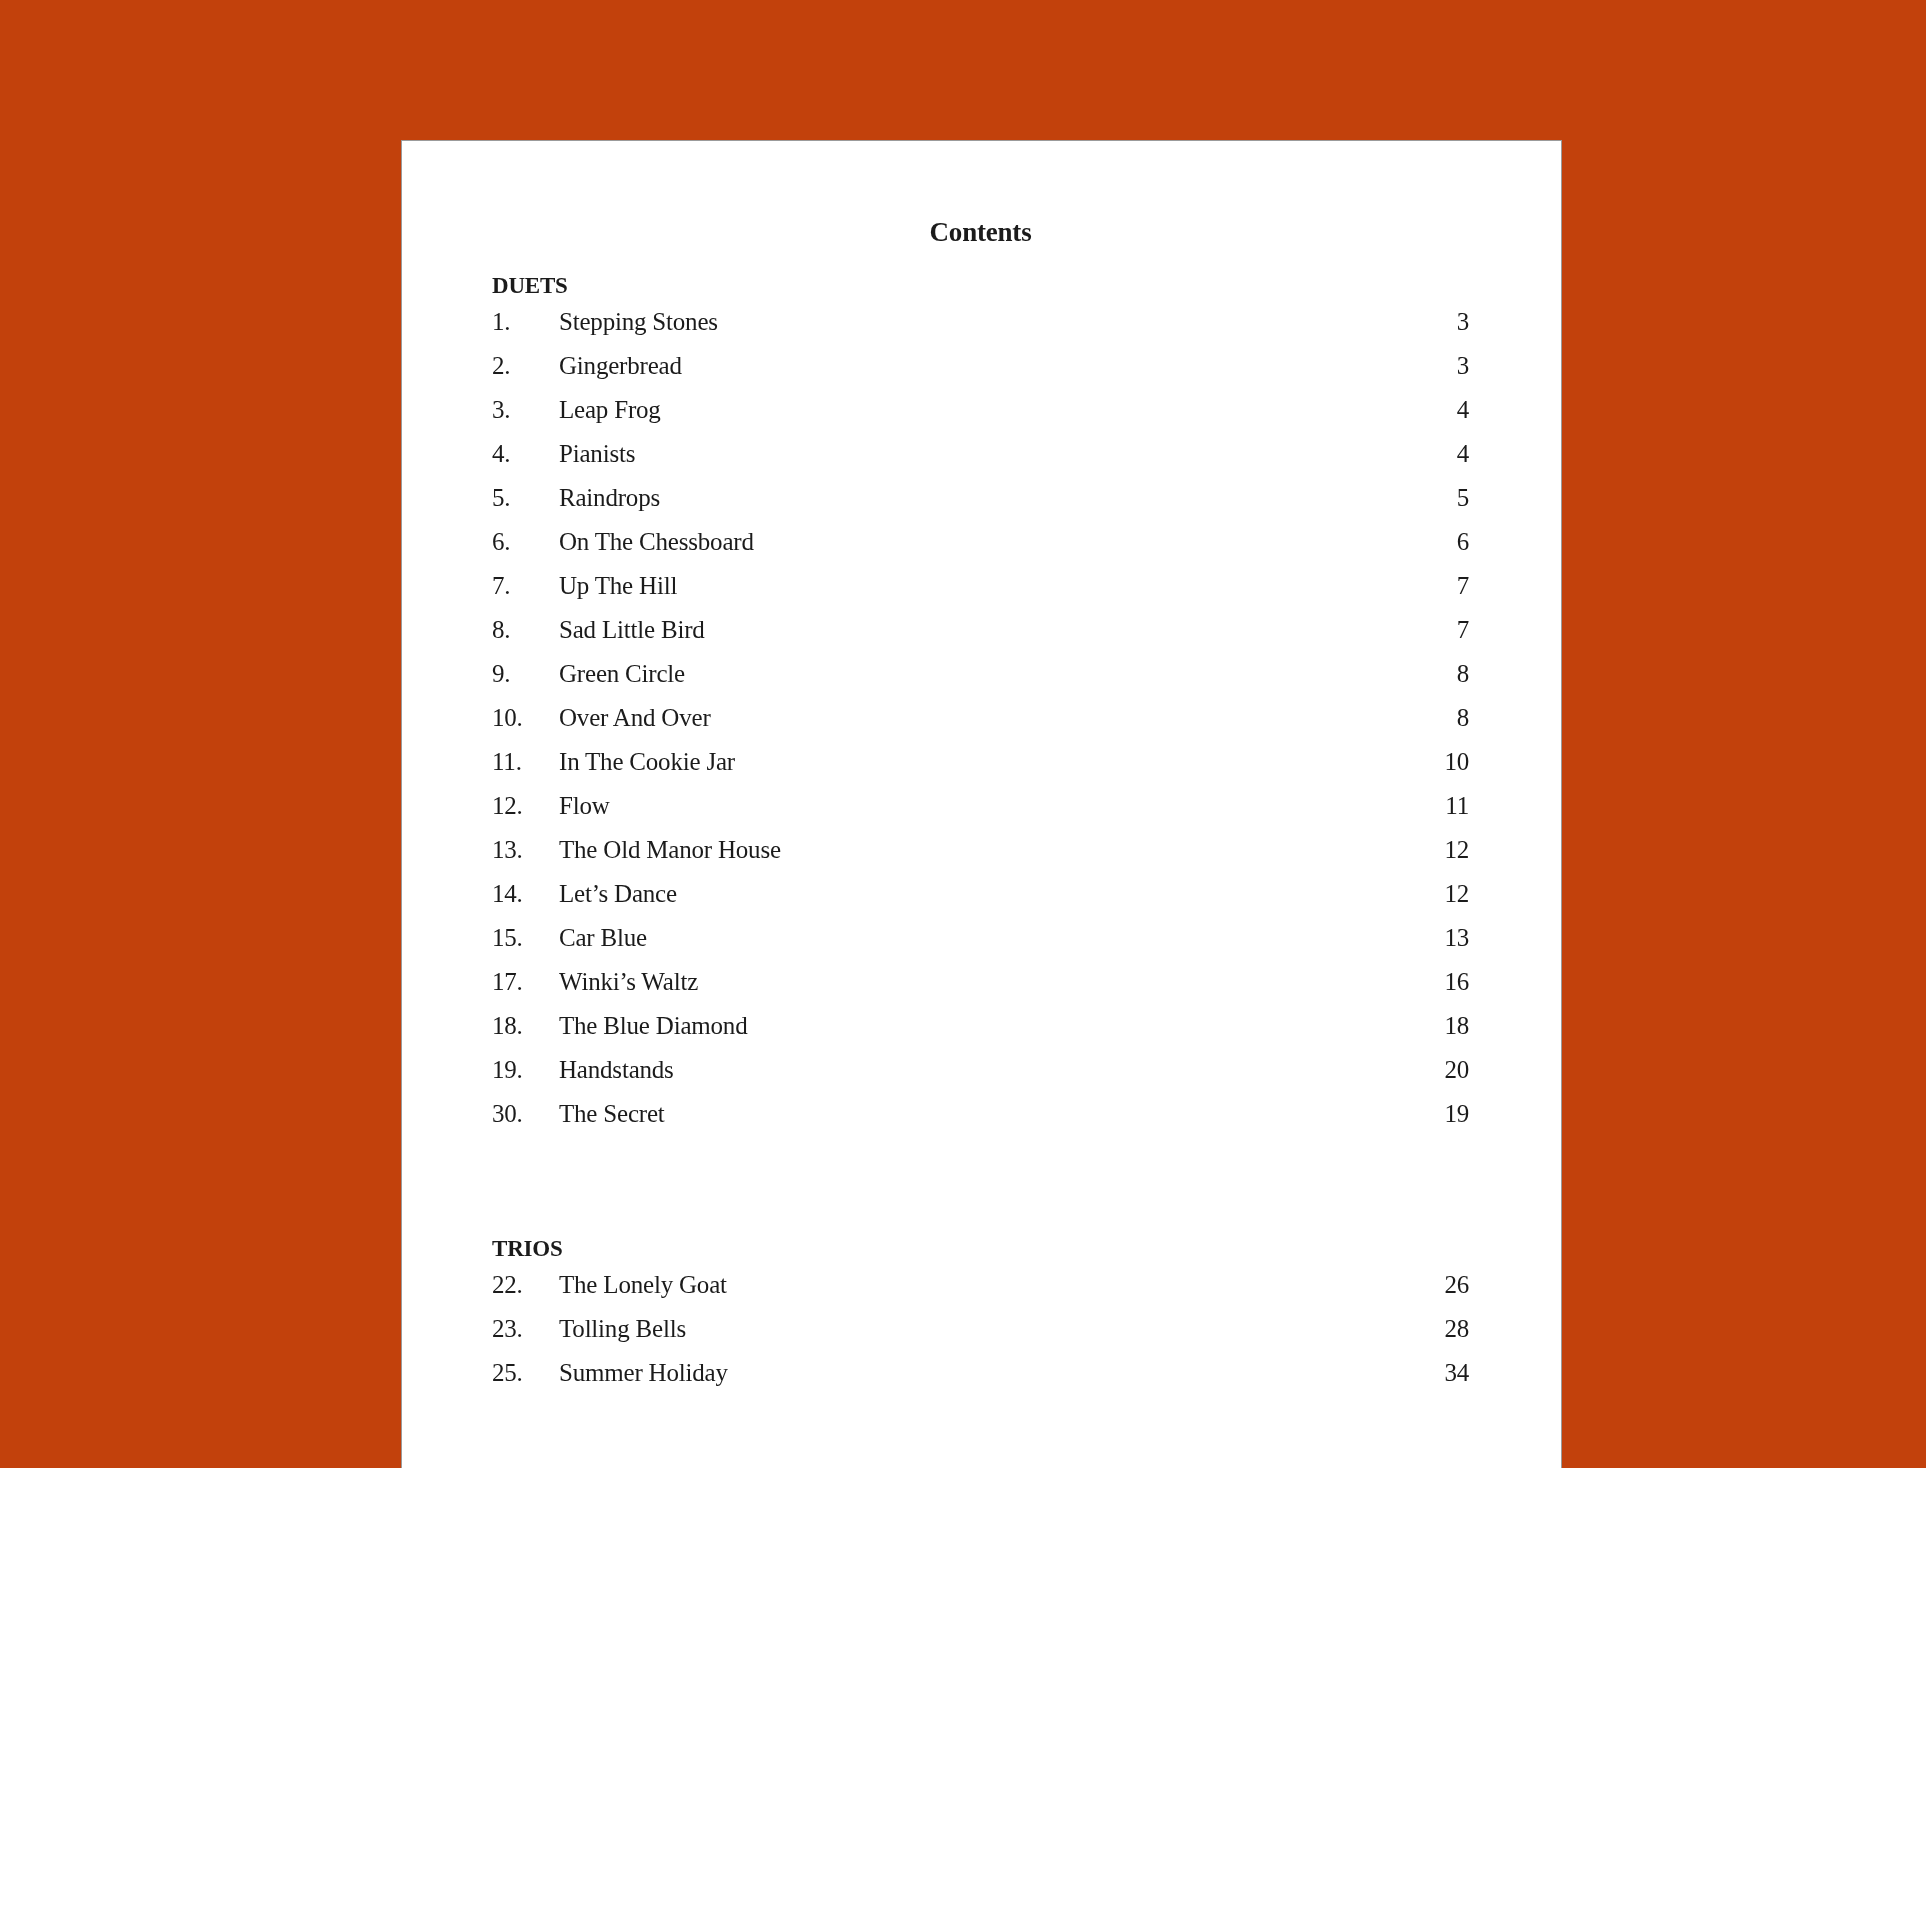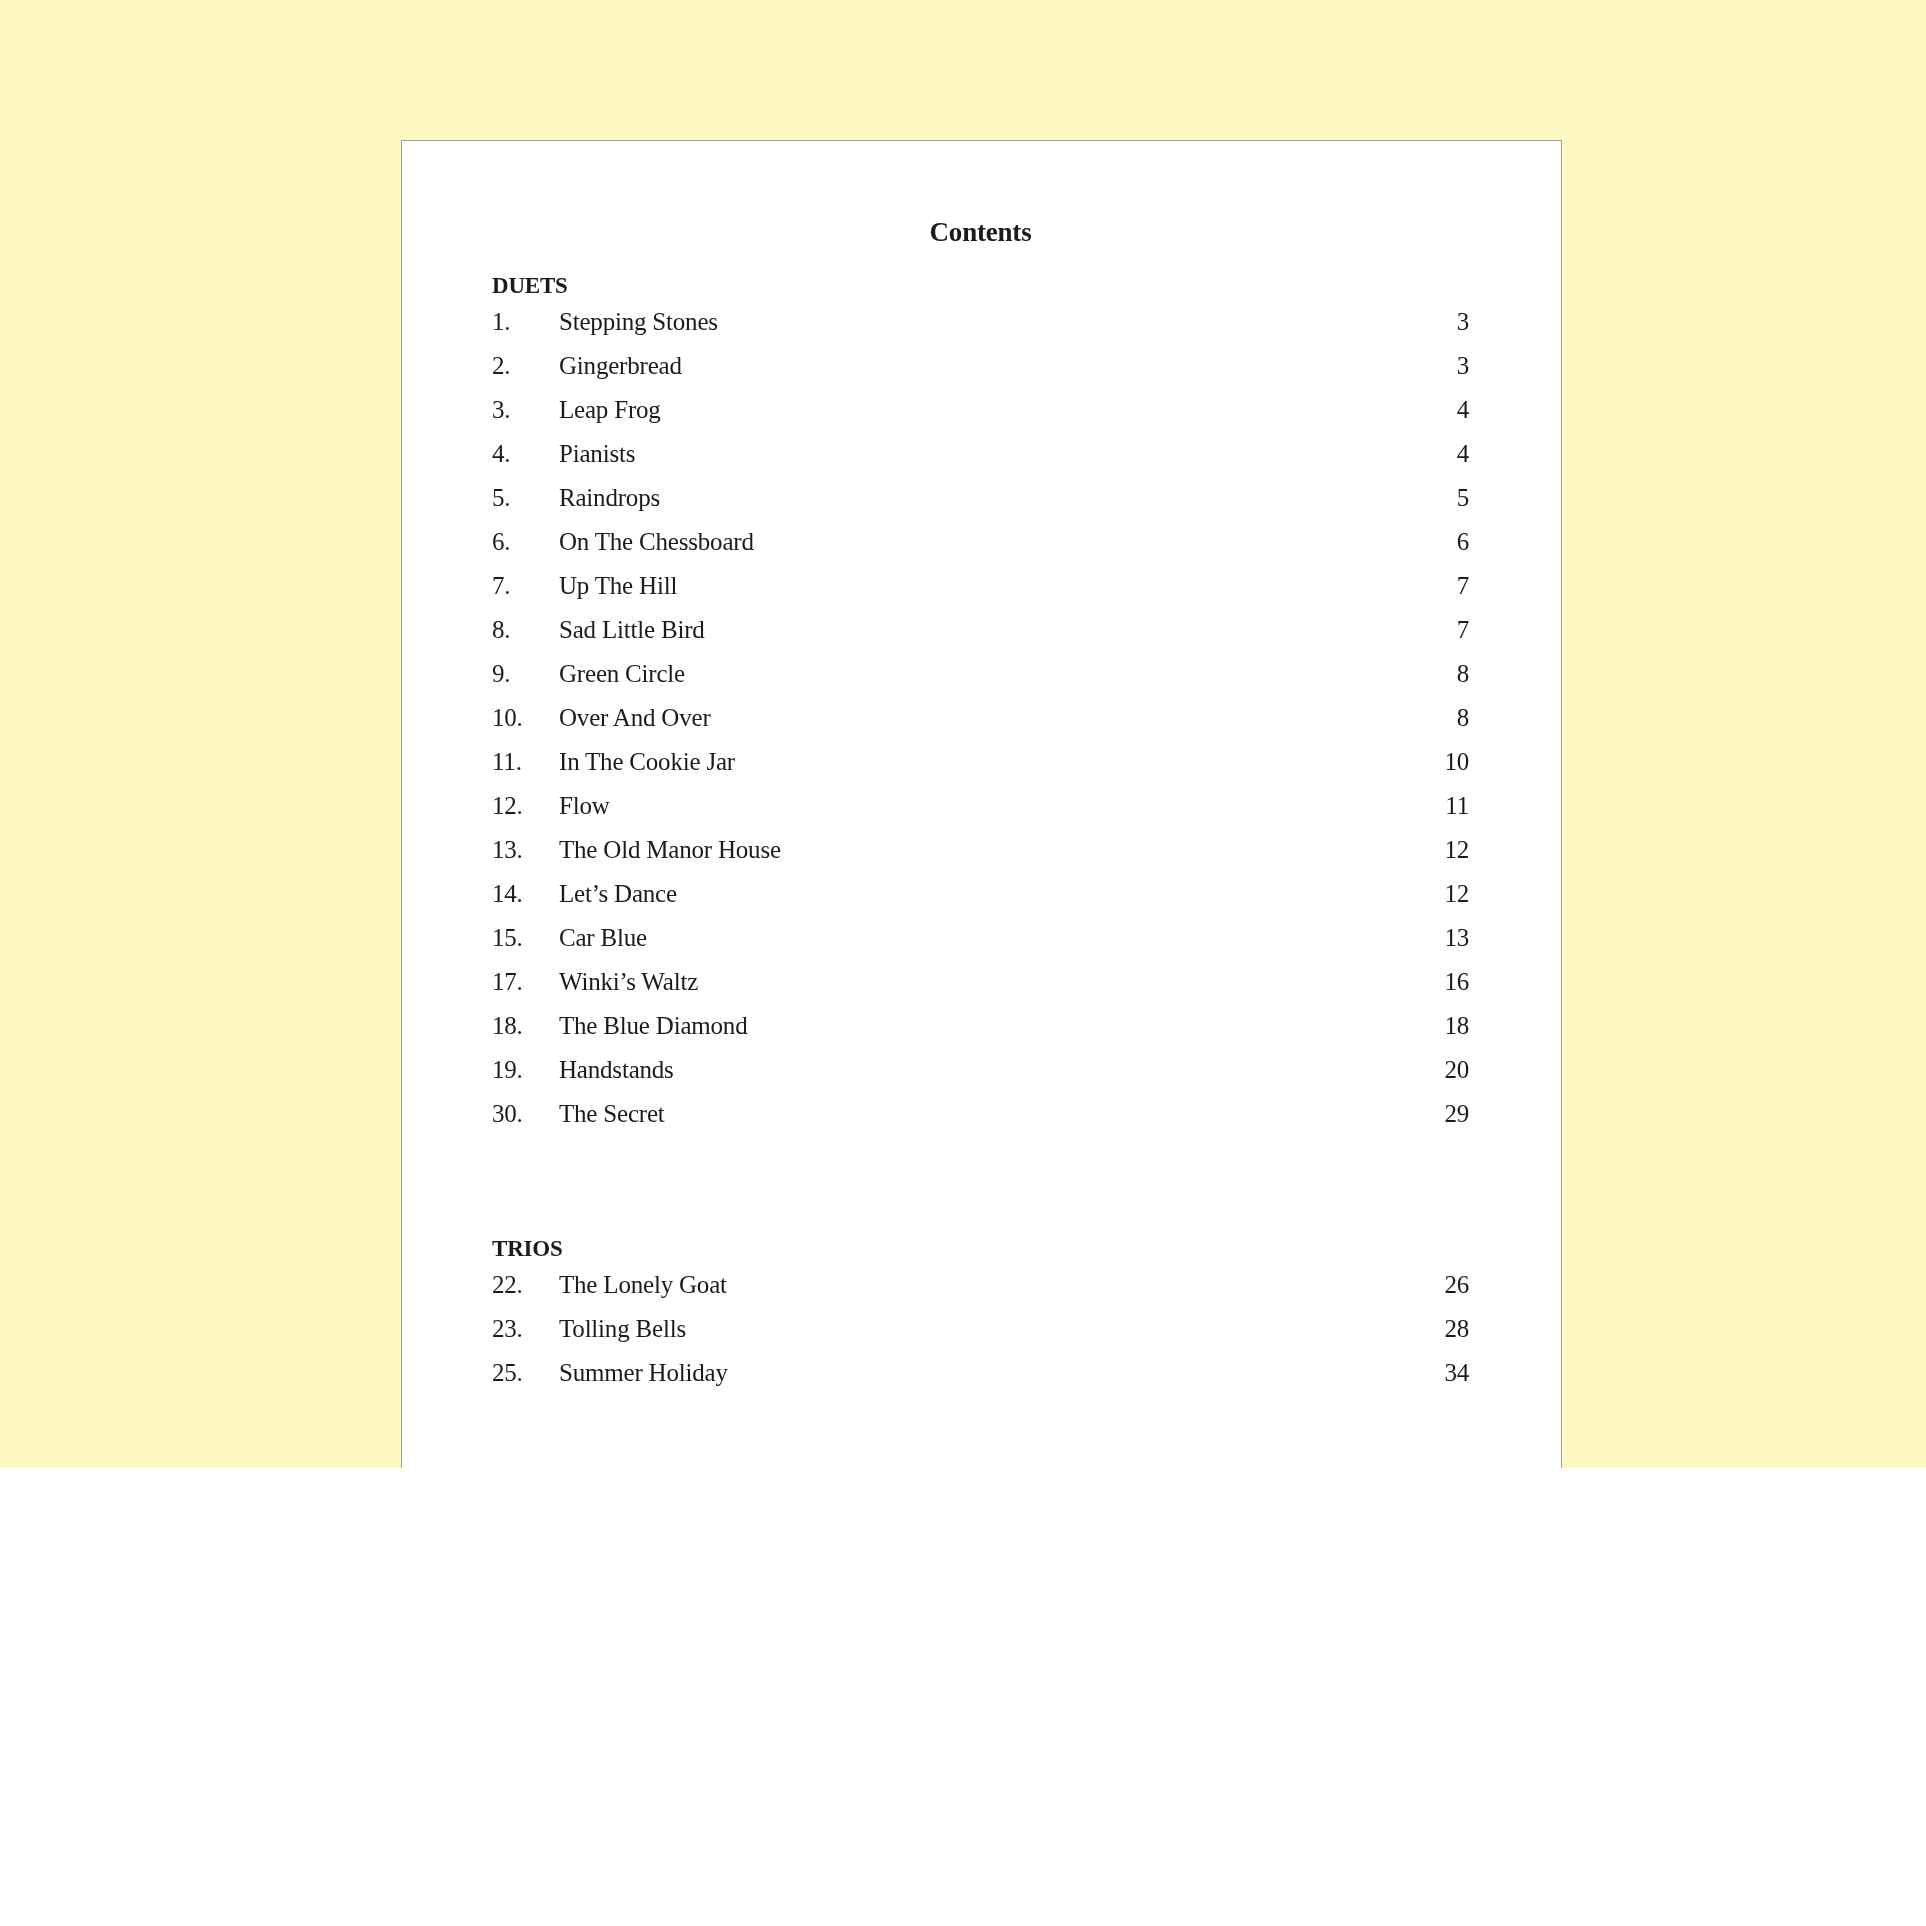--- a/index.html
+++ b/index.html
@@ -4,21 +4,21 @@
 <style>
   html, body {
     margin: 0;
     padding: 0;
     background: #ffffff;
   }
   .canvas {
     position: relative;
     width: 1926px;
     height: 1468px;
-    background: #fef9c3;
+    background: #c2410c;
     font-family: "Liberation Serif", "DejaVu Serif", serif;
     color: #1b1b1b;
   }
   .page {
     position: absolute;
     left: 401px;
     top: 140px;
     width: 1161px;
     height: 1661px;
     box-sizing: border-box;
@@ -176,21 +176,21 @@
     <span class="toc-page">18</span>
   </li>
         <li class="toc-row">
     <span class="toc-num">19.</span>
     <span class="toc-entry-title">Handstands</span>
     <span class="toc-page">20</span>
   </li>
         <li class="toc-row">
     <span class="toc-num">30.</span>
     <span class="toc-entry-title">The Secret</span>
-    <span class="toc-page">29</span>
+    <span class="toc-page">19</span>
   </li>
       </ol>
 
     <div class="sec-heading trios">TRIOS</div>
 
     <ol class="toc-list trios">
         <li class="toc-row">
     <span class="toc-num">22.</span>
     <span class="toc-entry-title">The Lonely Goat</span>
     <span class="toc-page">26</span>

